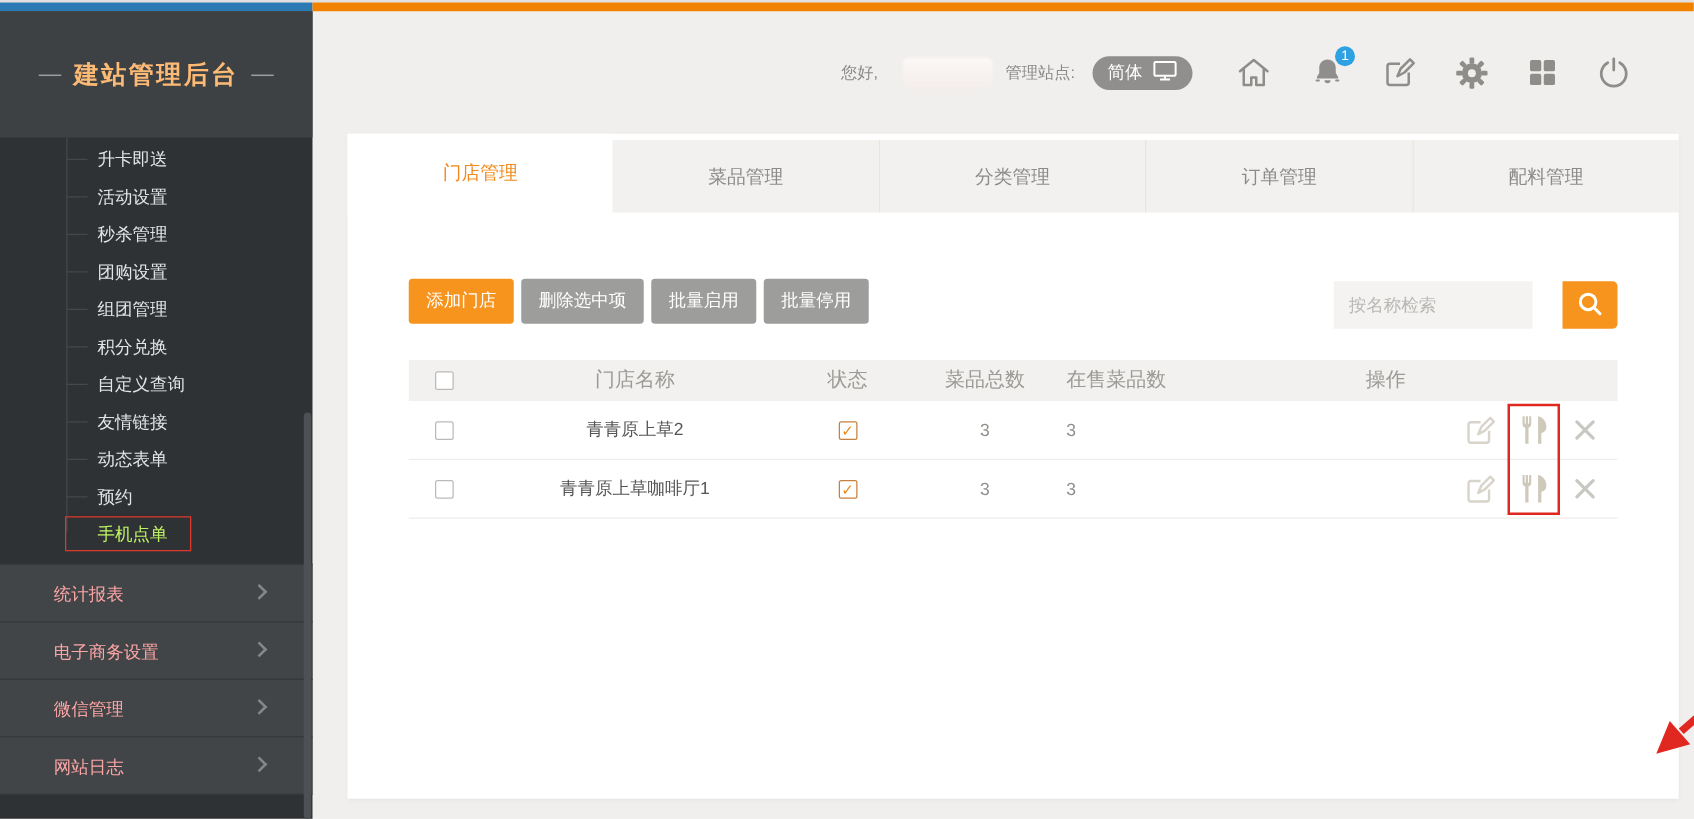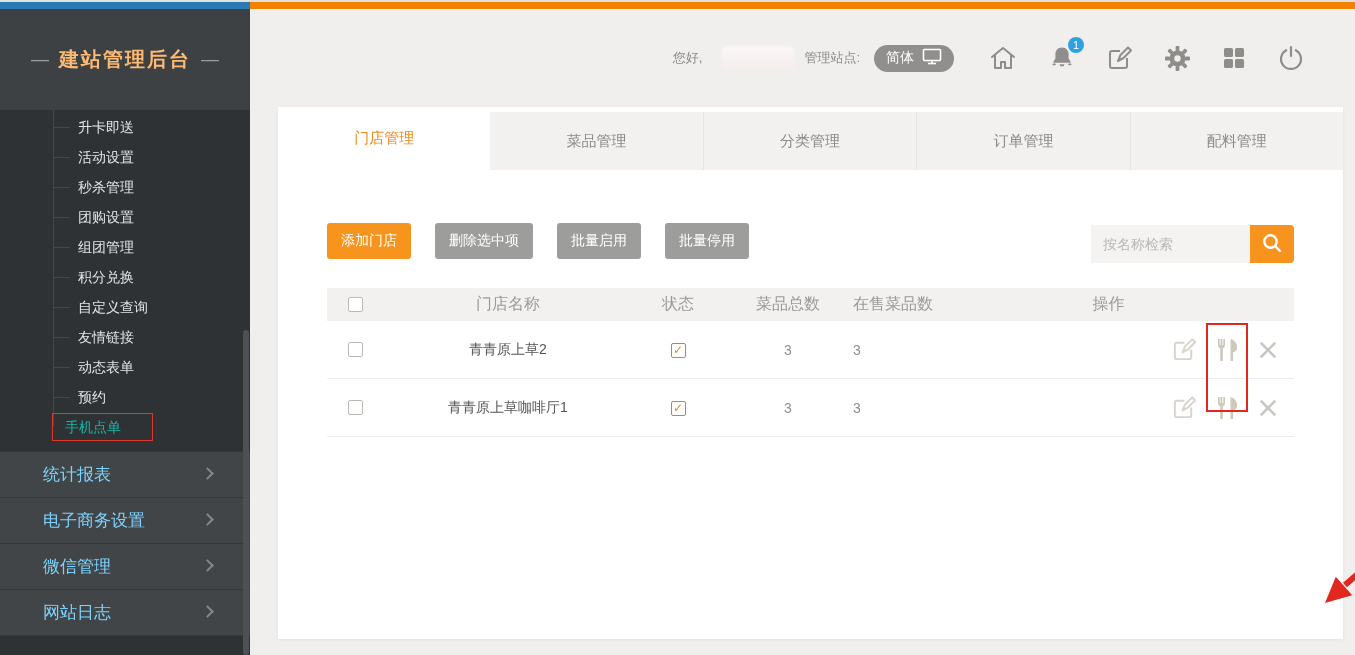--- a/index.html
+++ b/index.html
@@ -17,25 +17,25 @@
   .sb-header { height:101px; background:#3e4144; display:flex; align-items:center; justify-content:center; gap:10px; }
   .sb-title { color:#fdba74; font-size:20px; font-weight:bold; letter-spacing:2px; }
   .sb-dash { color:#9a9da0; font-size:18px; }
   .sb-menu { position:relative; padding-top:2px; }
   .tree-line { position:absolute; left:53px; top:0; width:1px; height:316px; background:#45484b; }
   .sb-menu ul { list-style:none; }
   .sb-menu li { position:relative; height:30px; line-height:30px; padding-left:78px;
     font-size:14px; color:#e3e4e5; cursor:pointer; white-space:nowrap; }
   .sb-menu li::before { content:''; position:absolute; left:53px; top:50%; width:17px; height:1px; background:#45484b; }
   .sb-menu li.active { margin-left:52px; margin-right:97px; height:28px; line-height:26px;
-    border:1px solid #dc392c; padding-left:12px; color:#14b8a6; margin-top:1px; }
+    border:1px solid #dc392c; padding-left:25px; color:#bef264; margin-top:1px; }
   .sb-menu li.active::before { left:1px; width:0; }
   .sb-sections { margin-top:10px; border-bottom:1px solid #36383b; }
   .sb-section { position:relative; height:46px; line-height:46px; padding-left:43px;
-    background:#424548; border-top:1px solid #36383b; color:#7dd3fc; font-size:17px; cursor:pointer; }
+    background:#424548; border-top:1px solid #36383b; color:#fca5a5; font-size:14px; cursor:pointer; }
   .chev { position:absolute; right:38px; top:50%; width:9px; height:9px; margin-top:-6px;
     border-top:2px solid #85888b; border-right:2px solid #85888b; transform:rotate(45deg); }
   .sb-scroll { position:absolute; right:1px; top:321px; width:6px; height:325px; background:#4d5054; border-radius:3px; }
 
   
   .main { position:absolute; left:250px; top:9px; right:0; bottom:0; }
 
   .main-header { height:98px; display:flex; align-items:center; justify-content:flex-end;
     padding-right:50px; font-size:13px; color:#8b8a88; }
   .greeting { margin-right:16px; }
@@ -55,35 +55,35 @@
   .tabs { display:flex; height:63px; }
   .tab { flex:1; display:flex; align-items:center; justify-content:center; font-size:15px;
     color:#8b8b8b; background:#f2f1ef; margin-top:5px; border-left:1px solid #e7e5e2; cursor:pointer; }
   .tab.active { background:#fff; color:#f28b1d; margin-top:0; }
   .tab.active, .tab.active + .tab, .tab:first-child { border-left:none; }
 
   .card-body { position:relative; padding:0 49px; }
 
   .toolbar { display:flex; align-items:center; margin-top:53px; }
   .btn { height:36px; border:none; border-radius:3px; color:#fff; font-size:14px; padding:0 14px;
-    margin-right:24px; cursor:pointer; font-family:Liberation Serif, serif; }
+    margin-right:6px; cursor:pointer; font-family:Liberation Serif, serif; }
   .btn-orange { background:#f7941d; }
   .btn-gray { background:#9d9d9b; }
-  .searchbox { margin-left:auto; display:flex; height:32px; }
+  .searchbox { margin-left:auto; display:flex; height:32px;gap:24px; }
   .search-input { width:159px; height:38px; background:#f4f3f1; border:none; outline:none;
     padding:0 12px; font-size:14px; color:#666; font-family:inherit; }
   .search-input::placeholder { color:#b9b7b4; }
   .search-btn { width:44px; height:38px; background:#f7941d; border:none; border-radius:0 4px 4px 0;
     cursor:pointer; display:flex; align-items:center; justify-content:center; }
 
   
   .table { position:relative; margin-top:29px; }
   .trow { display:flex; align-items:center; }
   .thead { height:33px; background:#f2f1ef; color:#9b9a96; font-size:16px; }
-  .tbody-row { height:58px; background:#fff; border-bottom:1px solid #efedeb; font-size:14px; }
+  .tbody-row { height:47px; background:#fff; border-bottom:1px solid #efedeb; font-size:14px; }
   .c1 { width:56px;  display:flex; justify-content:center; align-items:center; }
   .c2 { width:250px; text-align:center; color:#555; }
   .thead .c2, .thead .c3, .thead .c4, .thead .c5 { color:#9b9a96; }
   .c3 { width:90px;  text-align:center; }
   .c4 { width:130px; text-align:center; color:#8f8e8a; }
   .c5 { width:130px; text-align:left; color:#8f8e8a; }
   .c6 { flex:1; display:flex; align-items:center; justify-content:flex-end; gap:15px; padding-right:16px; }
   .thead .c6 { justify-content:center; padding-right:60px; }
   .cbx { width:15px; height:15px; background:#fff; border:1px solid #bcbab6; border-radius:2px; cursor:pointer; }
   .statusbox { width:15px; height:15px; background:#fff; border:1px solid #c5813f; border-radius:2px;

